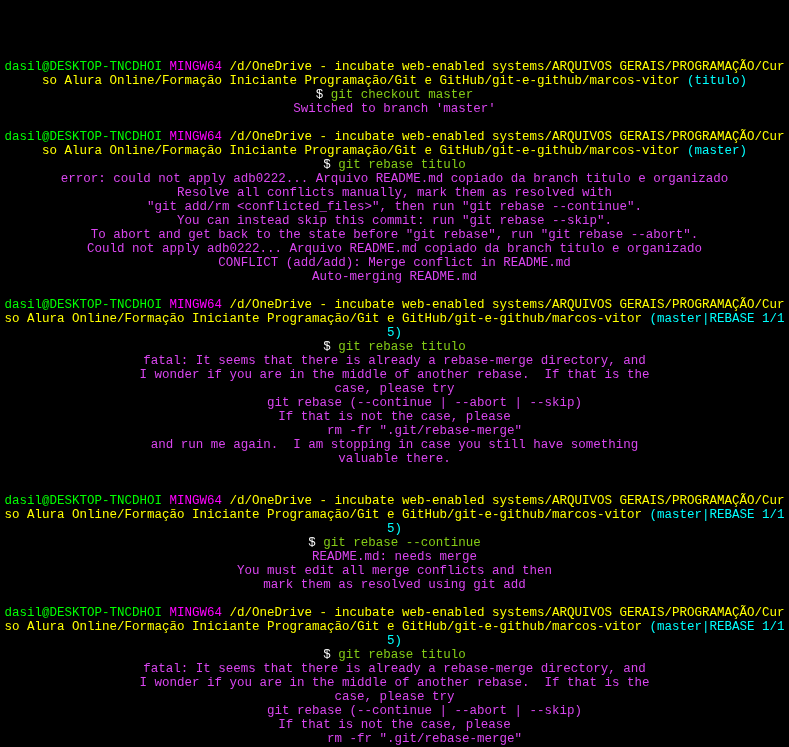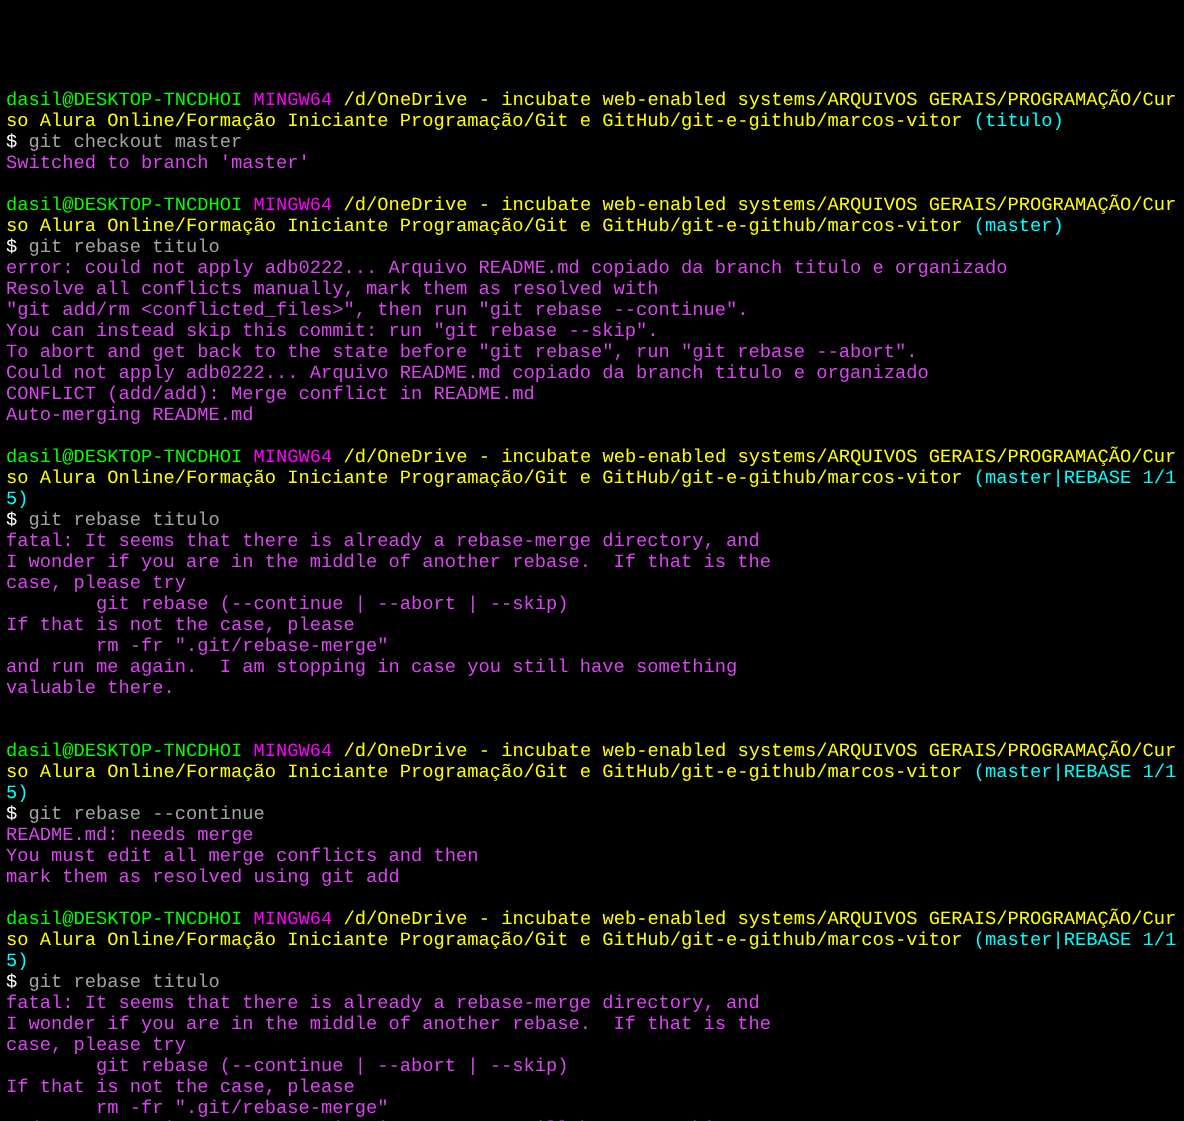--- a/index.html
+++ b/index.html
@@ -16,23 +16,23 @@
       padding: 4px;
       width: 789px;
       white-space: pre-wrap;
       word-break: break-all;
     }
     .prompt-user { color: #00ff00; }
     .prompt-host { color: #ff00ff; }
     .prompt-path { color: #ffff00; }
     .prompt-branch { color: #00ffff; }
     .cmd-dollar { color: #ffffff; }
-    .cmd-text { color: #a3a3a3; }
+    .cmd-text { color: #84cc16; }
     .output-text { color: #d946ef; }
-    .line { display: block; }
+    .line { display: block; text-align: center; }
   </style>
 </head>
 <body>
 
 
 
 <div><span class="line"><span class="prompt-user">dasil@DESKTOP-TNCDHOI</span> <span class="prompt-host">MINGW64</span> <span class="prompt-path">/d/OneDrive - incubate web-enabled systems/ARQUIVOS GERAIS/PROGRAMAÇÃO/Curso Alura Online/Formação Iniciante Programação/Git e GitHub/git-e-github/marcos-vitor</span> <span class="prompt-branch">(titulo)</span></span><span class="line"><span class="cmd-dollar">$</span> <span class="cmd-text">git checkout master</span></span><span class="line output-text">Switched to branch 'master'</span><span class="line"> </span><span class="line"><span class="prompt-user">dasil@DESKTOP-TNCDHOI</span> <span class="prompt-host">MINGW64</span> <span class="prompt-path">/d/OneDrive - incubate web-enabled systems/ARQUIVOS GERAIS/PROGRAMAÇÃO/Curso Alura Online/Formação Iniciante Programação/Git e GitHub/git-e-github/marcos-vitor</span> <span class="prompt-branch">(master)</span></span><span class="line"><span class="cmd-dollar">$</span> <span class="cmd-text">git rebase titulo</span></span><span class="line output-text">error: could not apply adb0222... Arquivo README.md copiado da branch titulo e organizado</span><span class="line output-text">Resolve all conflicts manually, mark them as resolved with</span><span class="line output-text">"git add/rm &lt;conflicted_files&gt;", then run "git rebase --continue".</span><span class="line output-text">You can instead skip this commit: run "git rebase --skip".</span><span class="line output-text">To abort and get back to the state before "git rebase", run "git rebase --abort".</span><span class="line output-text">Could not apply adb0222... Arquivo README.md copiado da branch titulo e organizado</span><span class="line output-text">CONFLICT (add/add): Merge conflict in README.md</span><span class="line output-text">Auto-merging README.md</span><span class="line"> </span><span class="line"><span class="prompt-user">dasil@DESKTOP-TNCDHOI</span> <span class="prompt-host">MINGW64</span> <span class="prompt-path">/d/OneDrive - incubate web-enabled systems/ARQUIVOS GERAIS/PROGRAMAÇÃO/Curso Alura Online/Formação Iniciante Programação/Git e GitHub/git-e-github/marcos-vitor</span> <span class="prompt-branch">(master|REBASE 1/15)</span></span><span class="line"><span class="cmd-dollar">$</span> <span class="cmd-text">git rebase titulo</span></span><span class="line output-text">fatal: It seems that there is already a rebase-merge directory, and</span><span class="line output-text">I wonder if you are in the middle of another rebase.  If that is the</span><span class="line output-text">case, please try</span><span class="line output-text">        git rebase (--continue | --abort | --skip)</span><span class="line output-text">If that is not the case, please</span><span class="line output-text">        rm -fr ".git/rebase-merge"</span><span class="line output-text">and run me again.  I am stopping in case you still have something</span><span class="line output-text">valuable there.</span><span class="line"> </span><span class="line"> </span><span class="line"><span class="prompt-user">dasil@DESKTOP-TNCDHOI</span> <span class="prompt-host">MINGW64</span> <span class="prompt-path">/d/OneDrive - incubate web-enabled systems/ARQUIVOS GERAIS/PROGRAMAÇÃO/Curso Alura Online/Formação Iniciante Programação/Git e GitHub/git-e-github/marcos-vitor</span> <span class="prompt-branch">(master|REBASE 1/15)</span></span><span class="line"><span class="cmd-dollar">$</span> <span class="cmd-text">git rebase --continue</span></span><span class="line output-text">README.md: needs merge</span><span class="line output-text">You must edit all merge conflicts and then</span><span class="line output-text">mark them as resolved using git add</span><span class="line"> </span><span class="line"><span class="prompt-user">dasil@DESKTOP-TNCDHOI</span> <span class="prompt-host">MINGW64</span> <span class="prompt-path">/d/OneDrive - incubate web-enabled systems/ARQUIVOS GERAIS/PROGRAMAÇÃO/Curso Alura Online/Formação Iniciante Programação/Git e GitHub/git-e-github/marcos-vitor</span> <span class="prompt-branch">(master|REBASE 1/15)</span></span><span class="line"><span class="cmd-dollar">$</span> <span class="cmd-text">git rebase titulo</span></span><span class="line output-text">fatal: It seems that there is already a rebase-merge directory, and</span><span class="line output-text">I wonder if you are in the middle of another rebase.  If that is the</span><span class="line output-text">case, please try</span><span class="line output-text">        git rebase (--continue | --abort | --skip)</span><span class="line output-text">If that is not the case, please</span><span class="line output-text">        rm -fr ".git/rebase-merge"</span><span class="line output-text">and run me again.  I am stopping in case you still have something</span></div>
 
 
 

